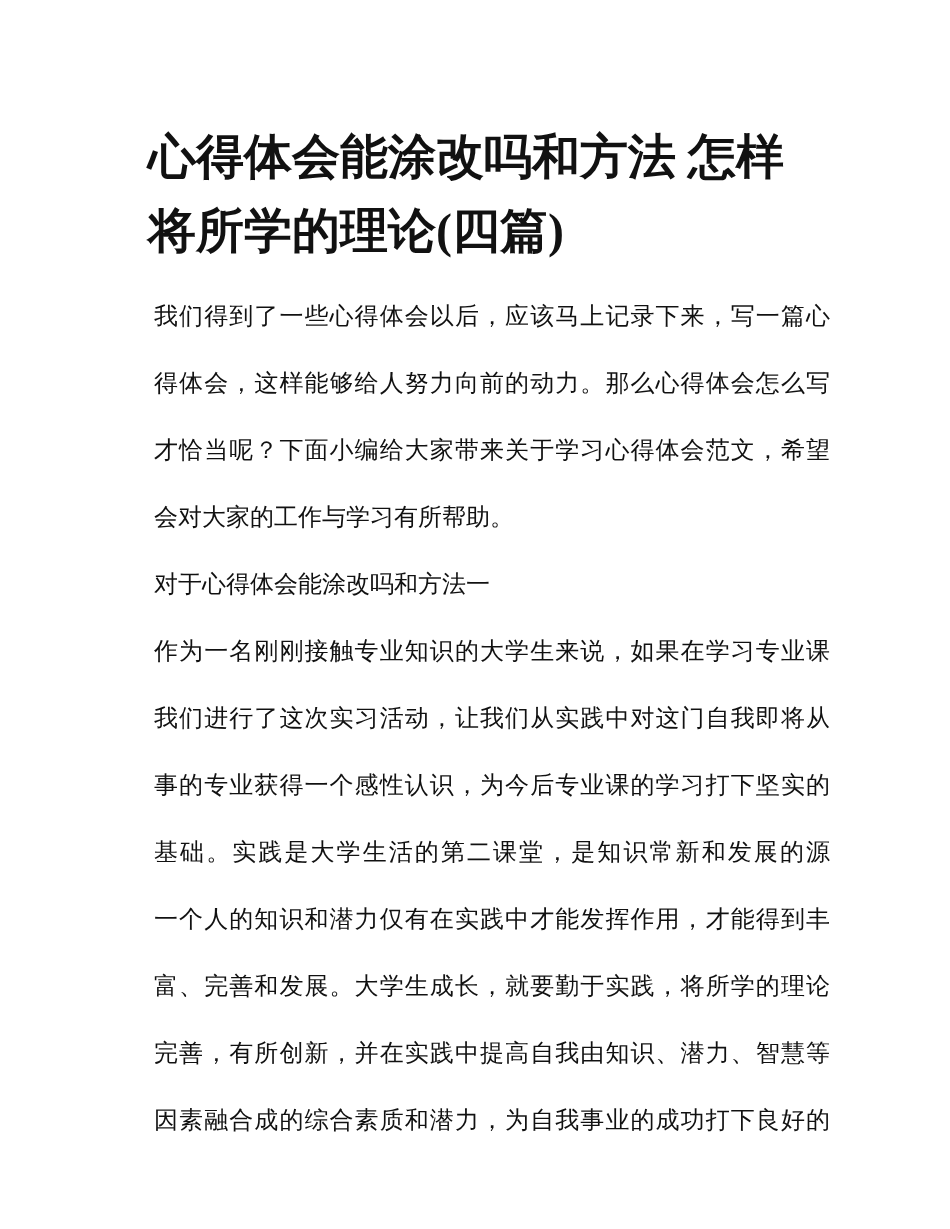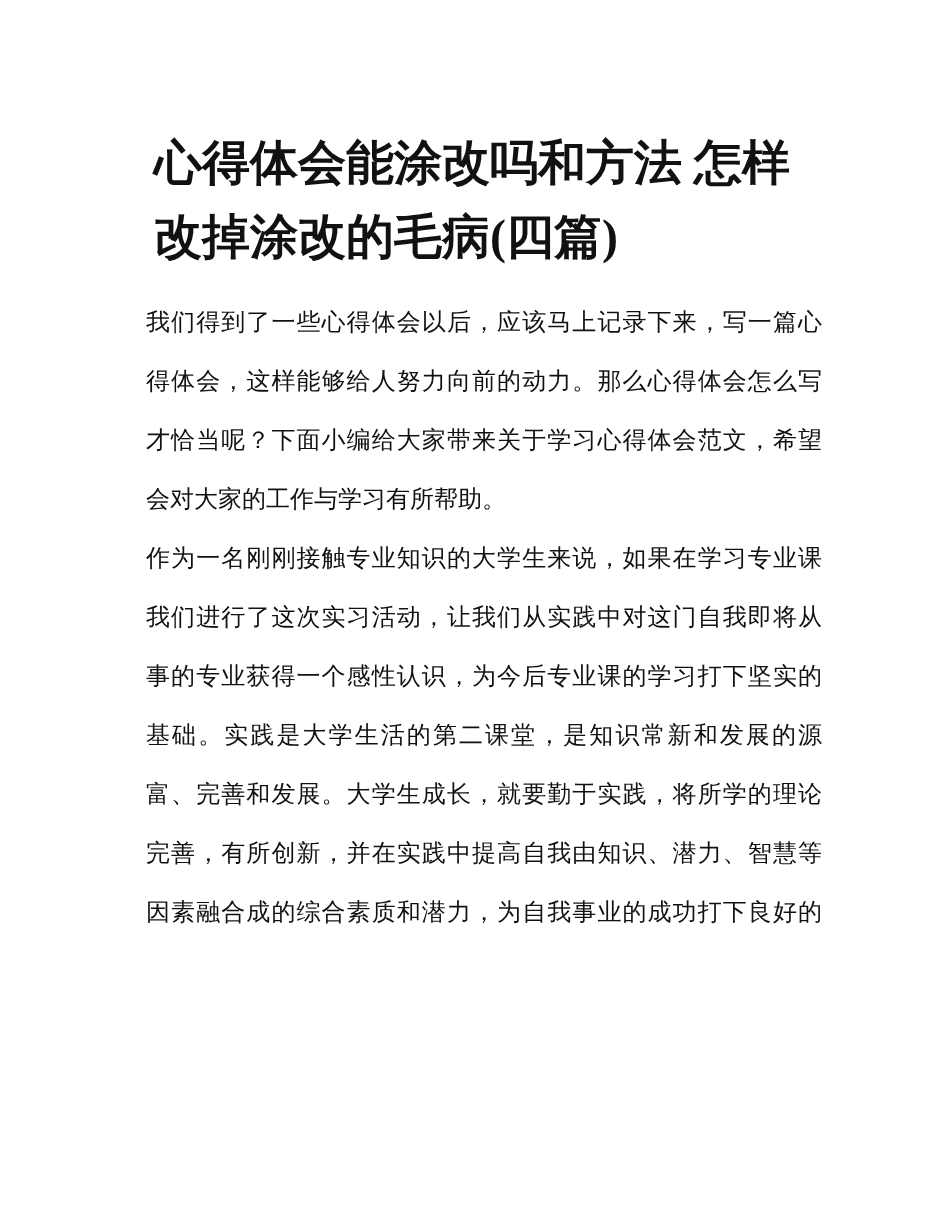--- a/index.html
+++ b/index.html
@@ -14,36 +14,36 @@
     background: #ffffff;
     overflow: hidden;
     font-family: "Liberation Serif", "DejaVu Serif", serif;
     color: #111111;
   }
   .content {
     padding-left: 138px;
     width: 676px;
   }
   .doc-title {
-    margin: 16px;
+    margin: 10px;
     padding-top: 110px;
     font-size: 48px;
     line-height: 74px;
     font-weight: bold;
     color: #111111;
   }
   .title-line {
     display: block;
     white-space: nowrap;
   }
   .doc-body {
     margin-top: 23px;
   }
   .line {
-    margin: 8px;
+    margin: 16px;
     padding: 0;
     width: 676px;
     font-size: 24px;
     line-height: 51px;
     color: #111111;
     text-align: justify;
     text-align-last: justify;
     word-break: break-all;
   }
   .line.short {
@@ -52,34 +52,36 @@
   }
 </style>
 </head>
 <body>
 
 <div class="page">
   <div class="content">
 
     <h1 class="doc-title">
       <span class="title-line">心得体会能涂改吗和方法 怎样</span>
-      <span class="title-line">改掉涂改的毛病(四篇)</span>
+      <span class="title-line">将所学的理论(四篇)</span>
     </h1>
 
     <div class="doc-body">
 
       <p class="line">我们得到了一些心得体会以后，应该马上记录下来，写一篇心</p>
       <p class="line">得体会，这样能够给人努力向前的动力。那么心得体会怎么写</p>
       <p class="line">才恰当呢？下面小编给大家带来关于学习心得体会范文，希望</p>
       <p class="line short">会对大家的工作与学习有所帮助。</p>
 
+      <p class="line short">对于心得体会能涂改吗和方法一</p>
 
       <p class="line">作为一名刚刚接触专业知识的大学生来说，如果在学习专业课</p>
       <p class="line">我们进行了这次实习活动，让我们从实践中对这门自我即将从</p>
       <p class="line">事的专业获得一个感性认识，为今后专业课的学习打下坚实的</p>
       <p class="line">基础。实践是大学生活的第二课堂，是知识常新和发展的源</p>
+      <p class="line">一个人的知识和潜力仅有在实践中才能发挥作用，才能得到丰</p>
       <p class="line">富、完善和发展。大学生成长，就要勤于实践，将所学的理论</p>
       <p class="line">完善，有所创新，并在实践中提高自我由知识、潜力、智慧等</p>
       <p class="line">因素融合成的综合素质和潜力，为自我事业的成功打下良好的</p>
     </div>
 
   </div>
 </div>
 
 </body></html>

